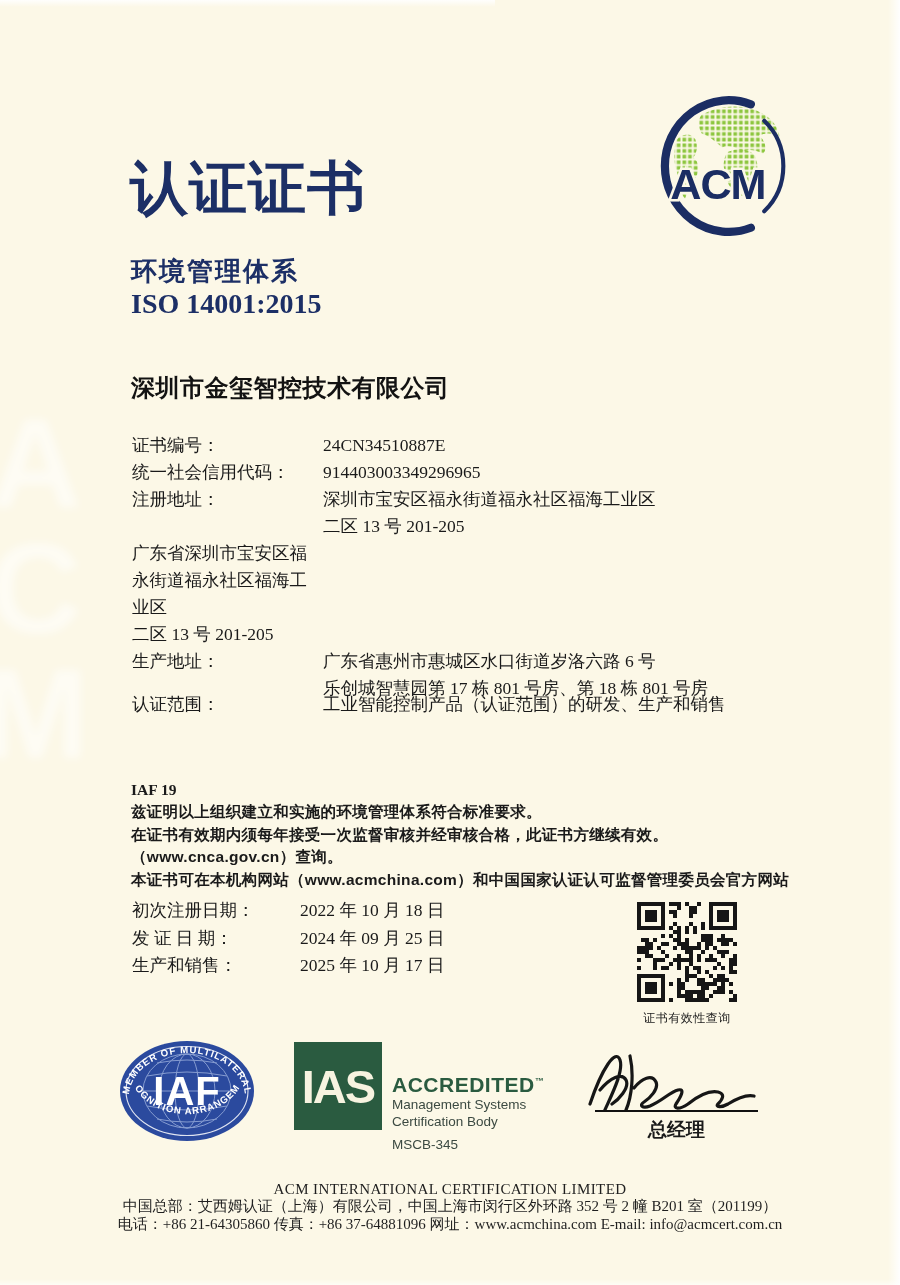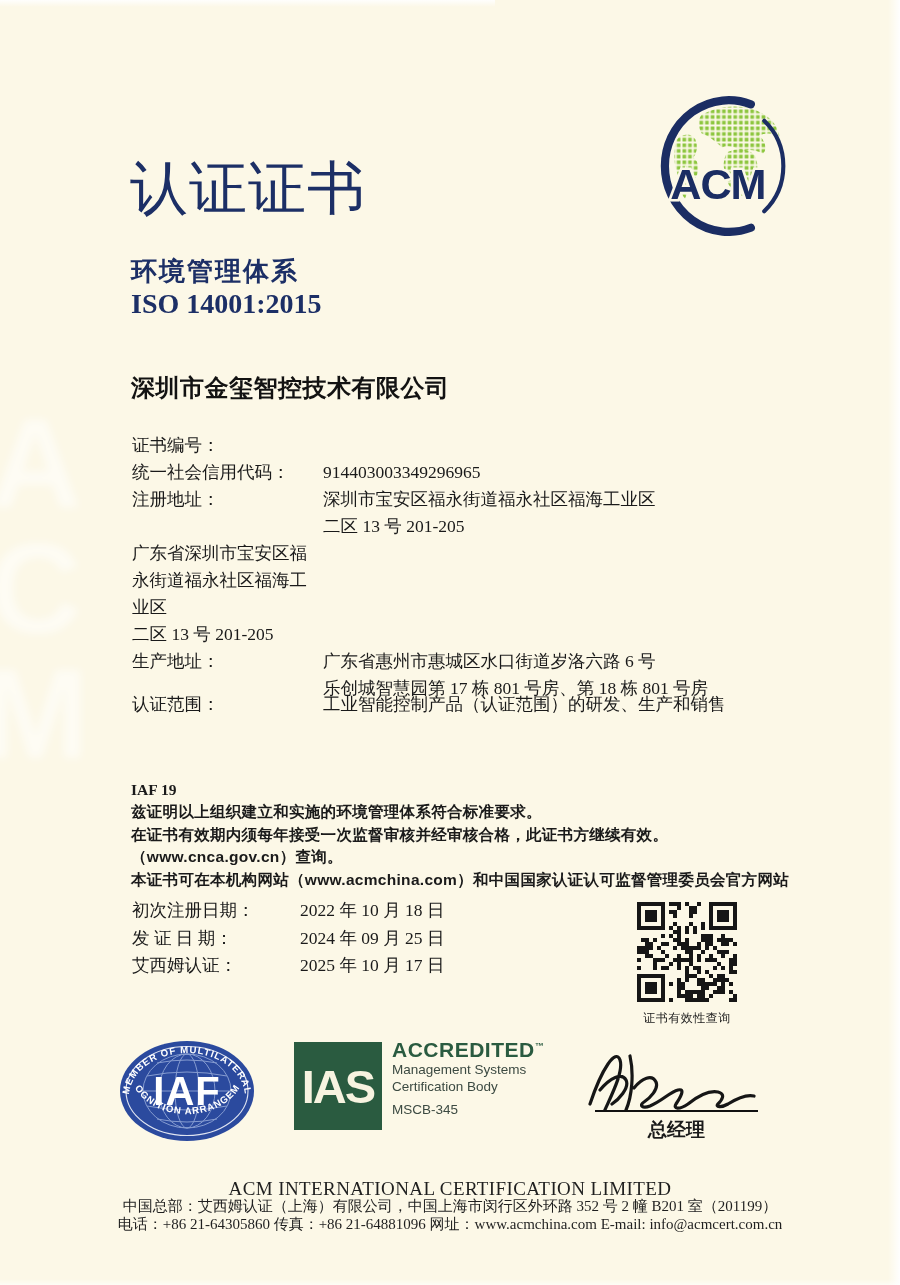--- a/index.html
+++ b/index.html
@@ -4,21 +4,21 @@
 <style>
   html,body{margin:0;padding:0;background:#e8e8e8;}
   #paper{
     position:relative;width:900px;height:1285px;margin:0 auto;
     background:#fcf8e7;overflow:hidden;
     font-family:"Liberation Serif",serif;color:#1a1a1a;
   }
   .abs{position:absolute;}
   
   .title{
-    left:130px;top:150px;font-size:58px;font-weight:normal;color:#1c2f66;
+    left:130px;top:150px;font-size:58px;font-weight:bold;color:#1c2f66;
     letter-spacing:1px;font-family:"Liberation Serif",serif;
   }
   .acm-logo{left:648px;top:92px;width:144px;height:144px;}
   .scheme1{
     left:131px;top:254px;font-size:26px;font-weight:bold;color:#1c2f66;
     font-family:"Liberation Sans",sans-serif;letter-spacing:2px;
   }
   .scheme2{left:131px;top:288px;font-size:28px;font-weight:bold;color:#1c2f66;}
   .company{
     left:131px;top:372px;font-size:24px;font-weight:bold;color:#121212;
@@ -44,33 +44,33 @@
   .qr i{position:absolute;width:4px;height:4px;background:#161616;}
   .qr-caption{margin-top:8px;font-size:12px;text-align:center;letter-spacing:0.5px;}
   
   .iaf-logo{left:116px;top:1039px;width:142px;height:104px;}
   .ias-square{
     left:294px;top:1042px;width:88px;height:88px;background:#2a5b40;
     display:flex;align-items:center;justify-content:center;
   }
   .ias-abbr{color:#f7f3e0;font-size:47px;font-weight:bold;
             font-family:"Liberation Sans",sans-serif;letter-spacing:-2px;}
-  .ias-text{left:392px;top:1038px;font-family:"Liberation Sans",sans-serif;}
+  .ias-text{left:392px;top:1073px;font-family:"Liberation Sans",sans-serif;}
   .ias-accredited{font-size:21px;font-weight:bold;color:#2a5b40;letter-spacing:0.5px;}
   .ias-tm{font-size:9px;vertical-align:super;}
   .ias-sub{font-size:13.5px;color:#3c4a42;line-height:16.5px;}
   .ias-mscb{font-size:13.5px;color:#3c4a42;margin-top:7px;}
   
   .sign-svg{left:576px;top:1034px;width:200px;height:78px;}
   .sign-line{left:595px;top:1110px;width:163px;height:2px;background:#111;}
   .sign-title{left:595px;top:1117px;width:163px;text-align:center;font-size:19px;
               font-weight:bold;font-family:"Liberation Sans",sans-serif;}
   
   .footer{left:0;top:1180px;width:900px;text-align:center;color:#1f1f1f;}
-  .f-line1{font-size:19px;letter-spacing:0.4px;line-height:18px;}
+  .f-line1{font-size:15px;letter-spacing:0.4px;line-height:18px;}
   .f-line2{font-size:15.5px;line-height:17.5px;}
   .f-line3{font-size:15px;line-height:17.5px;}
   .f-line4{font-size:15px;line-height:17.5px;}
   
   .wm{
     left:-38px;top:392px;height:330px;color:rgba(255,255,255,0.55);
     font-size:128px;font-weight:bold;font-family:"Liberation Sans",sans-serif;
     writing-mode:vertical-lr;text-orientation:upright;letter-spacing:-18px;
     filter:blur(4px);pointer-events:none;
   }
@@ -108,20 +108,21 @@
   </svg>
 
   <div class="abs scheme1">环境管理体系</div>
   <div class="abs scheme2">ISO 14001:2015</div>
 
   <div class="abs company">深圳市金玺智控技术有限公司</div>
 
   <div class="abs fields">
     <div class="frow">
       <div class="flabel">证书编号：</div>
+      <div>24CN34510887E</div>
     </div>
     <div class="frow">
       <div class="flabel">统一社会信用代码：</div>
       <div>914403003349296965</div>
     </div>
     <div class="frow">
       <div class="flabel">注册地址：</div>
       <div>
         <div>深圳市宝安区福永街道福永社区福海工业区</div>
         <div>二区 13 号 201-205</div>
@@ -158,21 +159,21 @@
   <div class="abs dates">
     <div class="drow">
       <div>初次注册日期：</div>
       <div>2022 年 10 月 18 日</div>
     </div>
     <div class="drow">
       <div>发 证 日 期：</div>
       <div>2024 年 09 月 25 日</div>
     </div>
     <div class="drow">
-      <div>艾西姆认证：</div>
+      <div>生产和销售：</div>
       <div>2025 年 10 月 17 日</div>
     </div>
   </div>
 
   <div class="abs qr-wrap">
     <div class="qr" id="qr">
         <i style="left:0px;top:0px"></i>
         <i style="left:4px;top:0px"></i>
         <i style="left:8px;top:0px"></i>
         <i style="left:12px;top:0px"></i>
@@ -501,16 +502,16 @@
 
   <svg class="abs sign-svg" viewBox="0 0 200 78">
     <path d="M14,70 C26,34 40,14 44,26 C48,38 34,64 28,78 M24,56 C34,44 46,38 50,46 C54,54 42,66 36,70 M54,22 C58,40 56,62 50,76 M58,54 C66,44 76,40 80,48 C83,55 74,64 68,68 C63,71 66,75 74,72 C86,67 94,58 102,56 C110,54 104,64 100,70 C97,75 103,76 112,70 C122,62 132,56 142,58 C150,60 146,66 142,70 C139,73 145,74 152,70 C160,65 170,60 178,62" fill="none" stroke="#161616" stroke-width="3.2" stroke-linecap="round" stroke-linejoin="round"></path>
   </svg>
   <div class="abs sign-line"></div>
   <div class="abs sign-title">总经理</div>
 
   <div class="abs footer">
     <div class="f-line1">ACM INTERNATIONAL CERTIFICATION LIMITED</div>
     <div class="f-line3">中国总部：艾西姆认证（上海）有限公司，中国上海市闵行区外环路 352 号 2 幢 B201 室（201199）</div>
-    <div class="f-line4">电话：+86 21-64305860  传真：+86 21-64881096  网址：www.acmchina.com   E-mail: info@acmcert.com.cn</div>
+    <div class="f-line4">电话：+86 21-64305860  传真：+86 37-64881096  网址：www.acmchina.com   E-mail: info@acmcert.com.cn</div>
   </div>
 
 </div>
 
 </body></html>

